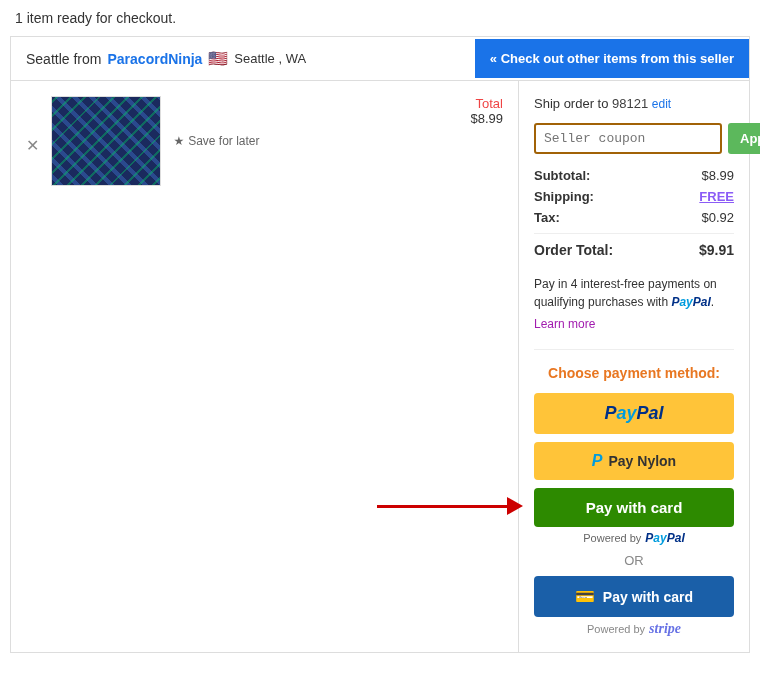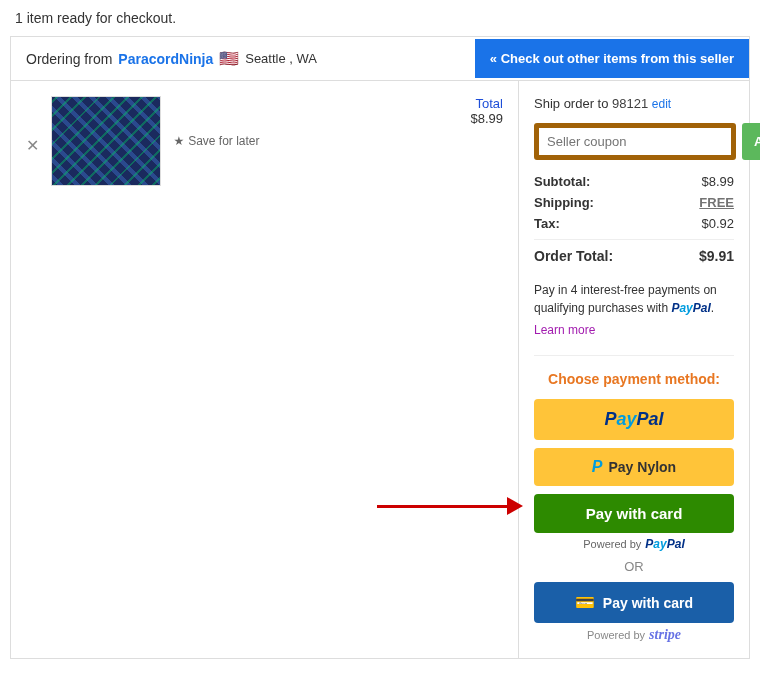--- a/index.html
+++ b/index.html
@@ -128,21 +128,21 @@
       margin-bottom: 8px;
     }
 
     .product-total {
       text-align: right;
       font-size: 13px;
       color: #333;
     }
 
     .total-label {
-      color: #1d4ed8;
+      color: #ef4444;
     }
 
     .total-amount {
       font-weight: normal;
     }
 
     .save-for-later {
       margin-top: 8px;
       display: flex;
       align-items: center;
@@ -175,25 +175,26 @@
     }
 
     .coupon-row {
       display: flex;
       gap: 6px;
       margin-bottom: 14px;
     }
 
     .coupon-input {
       flex: 1;
-      border: 5px solid #a16207;
+      border: 2px solid #a16207;
       border-radius: 3px;
       padding: 6px 8px;
       font-size: 13px;
       color: #999;
+      font-family: Liberation Mono, monospace;
     }
 
     .apply-btn {
       background: #5cb85c;
       color: #fff;
       border: none;
       border-radius: 3px;
       padding: 6px 12px;
       font-size: 13px;
       font-weight: bold;
@@ -205,21 +206,21 @@
       justify-content: space-between;
       margin-bottom: 6px;
       font-size: 13px;
     }
 
     .price-label {
       font-weight: bold;
     }
 
     .price-value {}
-    .price-free { color: #737373; font-weight: bold; text-decoration: underline; }
+    .price-free { color: #8b5cf6; font-weight: bold; text-decoration: underline; }
 
     .divider {
       border: none;
       border-top: 1px solid #eee;
       margin: 8px 0;
     }
 
     .order-total-row {
       display: flex;
       justify-content: space-between;
@@ -420,21 +421,21 @@
 <body>
 
 <div>
   <p style="padding: 10px 15px; font-size: 14px;">1 item ready for checkout.</p>
 </div>
 
 <div class="main-container">
 
   <div class="seller-header">
     <div class="seller-info">
-      <span>Ordering from</span>
+      <span>Seattle from</span>
       <a class="seller-name">ParacordNinja</a>
       <span class="flag-icon">🇺🇸</span>
       <span class="seller-location">Seattle , WA</span>
     </div>
     <div class="checkout-other-btn">« Check out other items from this seller</div>
   </div>
 
   <div class="content-row">
 
     <div class="left-panel">

